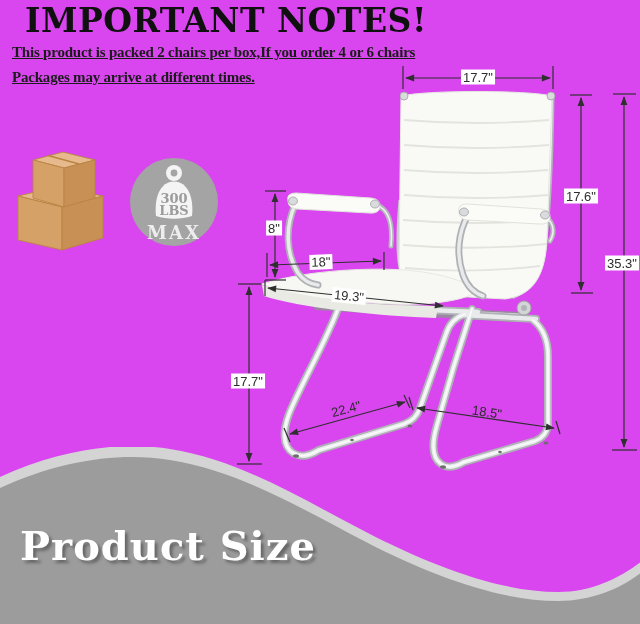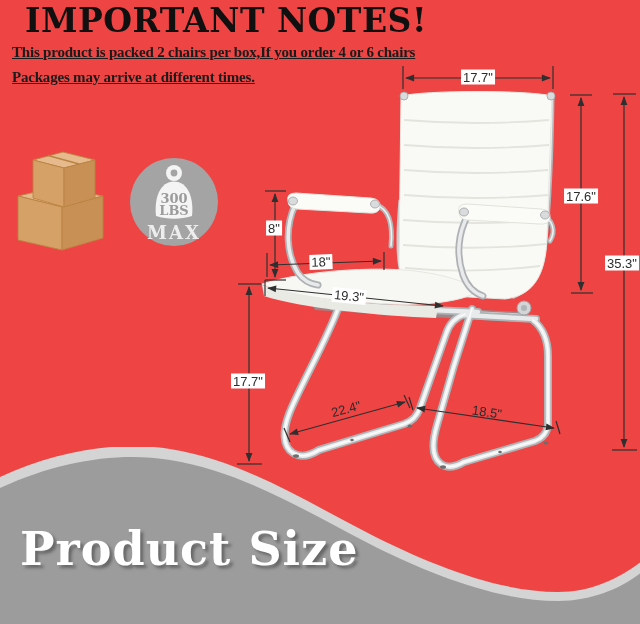--- a/index.html
+++ b/index.html
@@ -1,17 +1,17 @@
 <!DOCTYPE html>
 <html><head>
 <meta charset="utf-8">
 <style>
   html,body{margin:0;padding:0;}
   .stage{
-    position:relative; width:640px; height:624px; background:#ef4444;
+    position:relative; width:640px; height:624px; background:#d946ef;
     overflow:hidden; font-family:"Liberation Serif", serif;
   }
   
   .title{
     position:absolute; left:25px; top:1px; margin:0;
     font-family:"DejaVu Serif", serif; font-weight:bold;
     font-size:33px; letter-spacing:.5px; color:#101010; white-space:nowrap;
   }
   .notes{
     position:absolute; left:12px; top:40px; width:480px;
@@ -28,21 +28,21 @@
   .dim-label{
     position:absolute; z-index:5; white-space:nowrap;
     font-family:"Liberation Sans", sans-serif; font-size:13px; color:#2d2d2d;
     background:#fff; padding:0 2px; transform:translate(-50%,-50%);
   }
   .dim-label.no-bg{background:transparent; padding:0;}
   
   .wave{position:absolute; left:0; bottom:0; z-index:2;}
   .footer-label{
     position:absolute; left:20px; top:522px; z-index:3; margin:0;
-    font-family:"DejaVu Serif", serif; font-weight:bold; font-size:46px;
+    font-family:"DejaVu Serif", serif; font-weight:bold; font-size:40px;
     letter-spacing:1px; color:#ffffff; white-space:nowrap;
     text-shadow:3px 3px 3px rgba(70,70,70,.6);
   }
 </style>
 </head>
 <body>
 
 <div class="stage">
 
   <h1 class="title">IMPORTANT NOTES!</h1>

